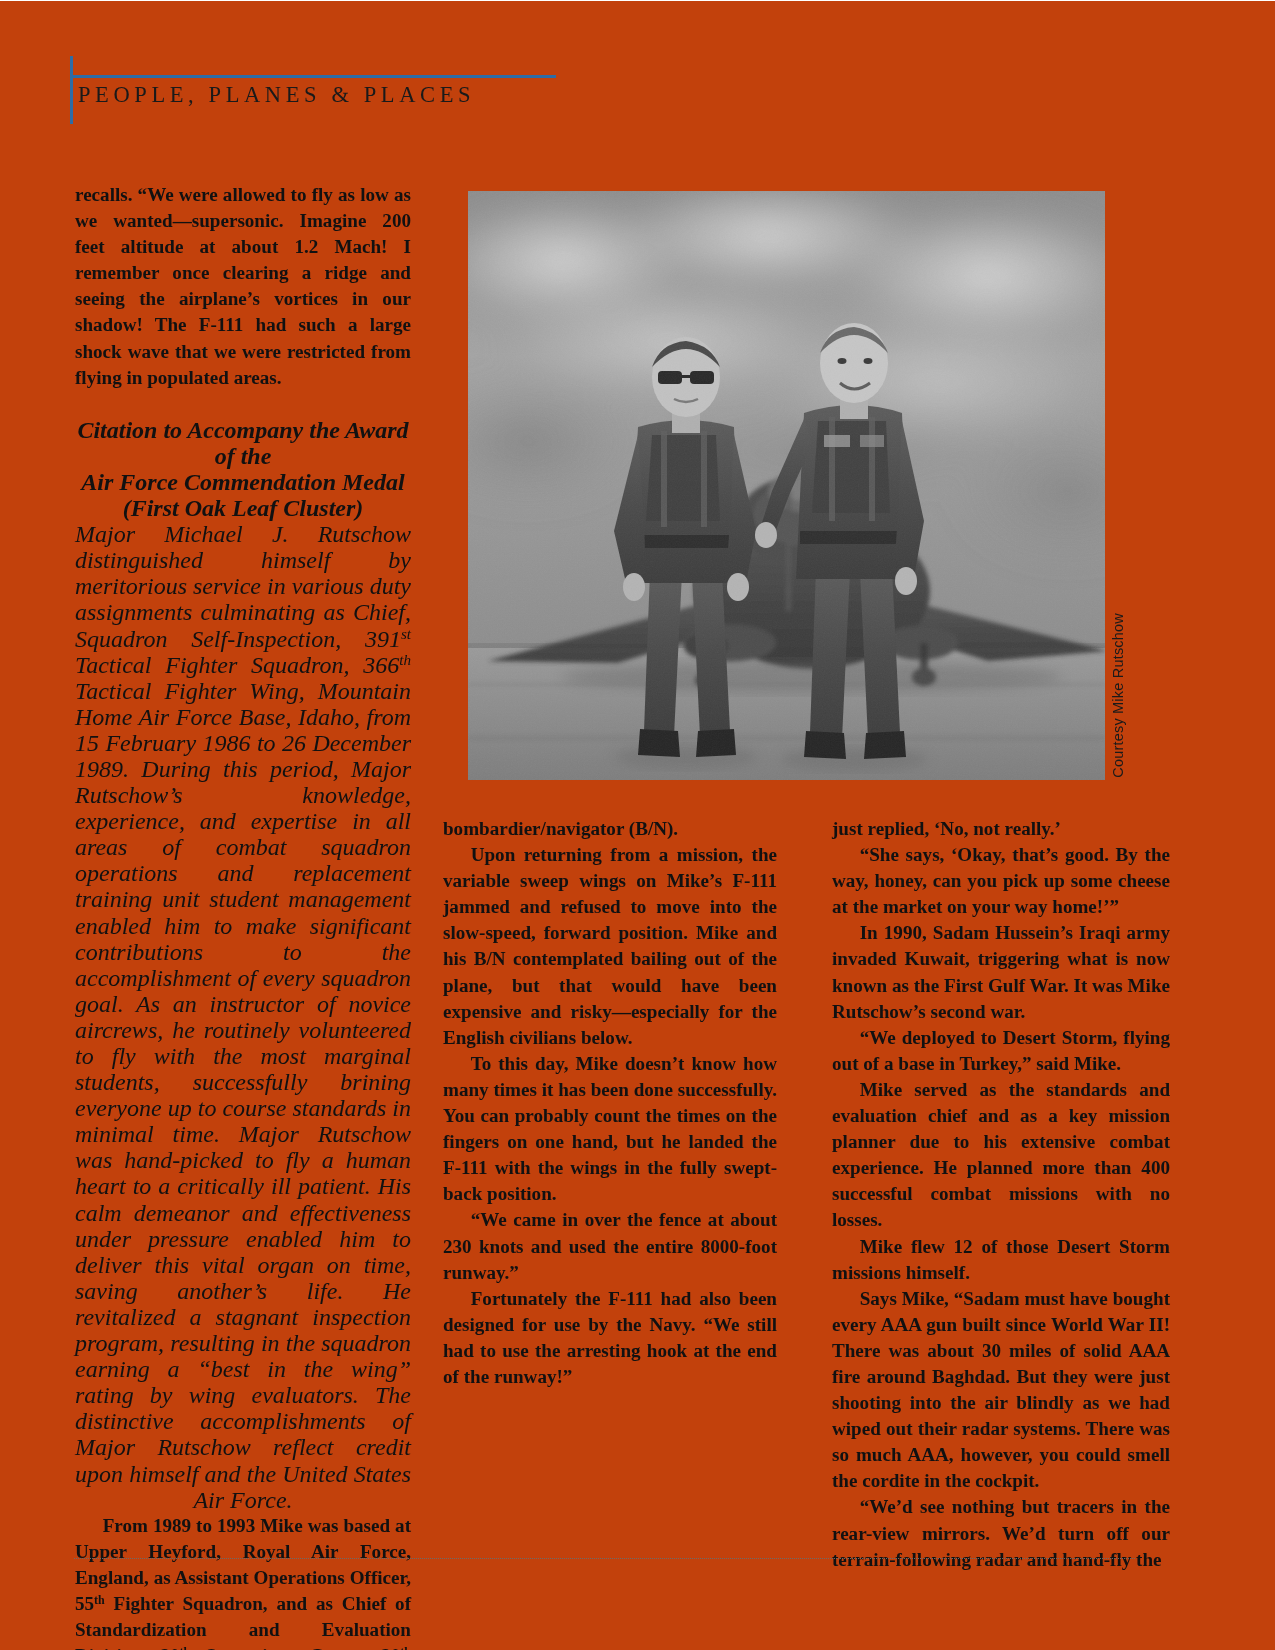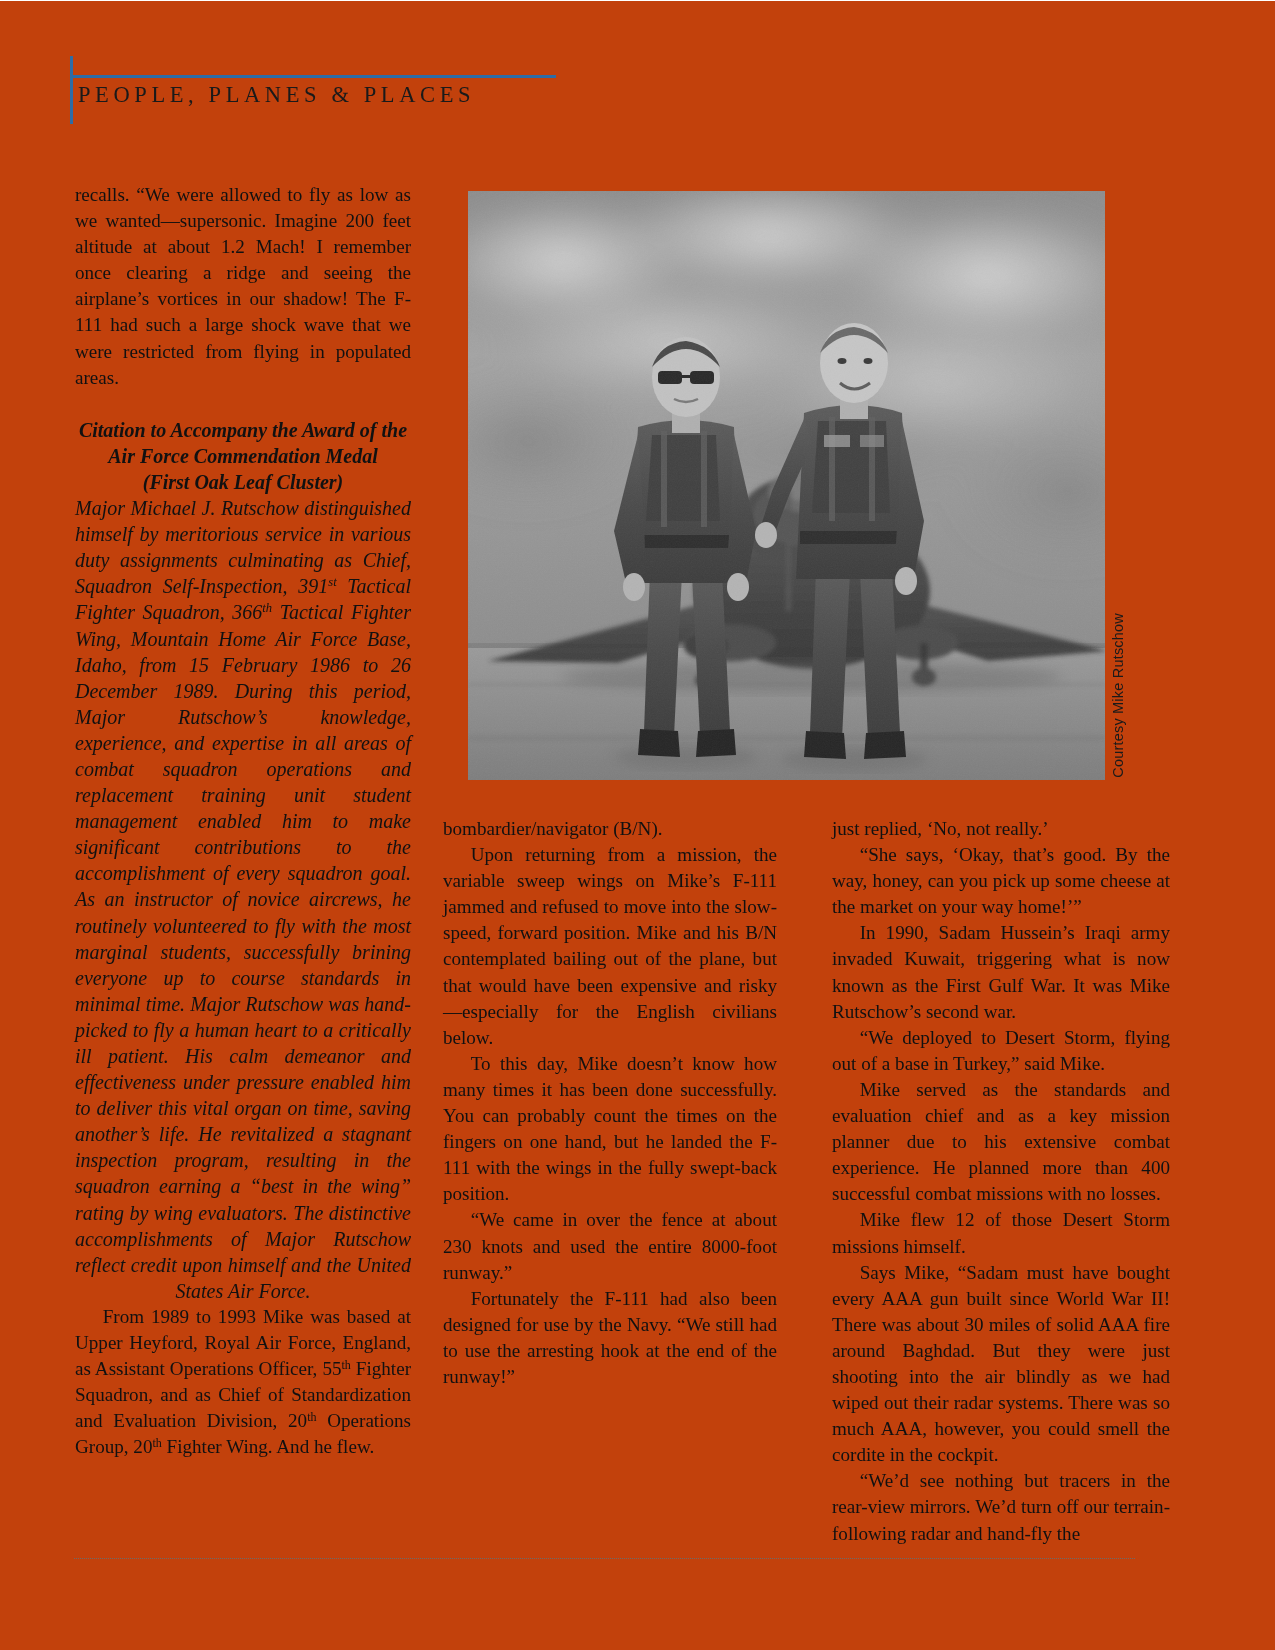--- a/index.html
+++ b/index.html
@@ -57,33 +57,34 @@
     font-size: 19.1px;
     line-height: 26.1px;
     text-align: justify;
     text-justify: inter-word;
     hyphens: none;
     color: #111111;
   }
   .col p {
     margin: 0;
     text-indent: 1.45em;
+    font-weight: bold;
   }
   .col p.noindent { text-indent: 0; }
 
   #col1 { left: 75px;  top: 181px; width: 336px; }
   #col2 { left: 443px; top: 815px; width: 334px; }
   #col3 { left: 832px; top: 815px; width: 338px; }
 
   
   .citation {
     margin-top: 26px;
     font-style: italic;
     text-align: center;
-    font-size: 20px;
+    font-size: 24px;
     line-height: 26.1px;
   }
   .citation .cit-head {
     font-weight: bold;
     font-style: italic;
     display: block;
   }
   .citation .cit-body {
     display: block;
     text-align: justify;

